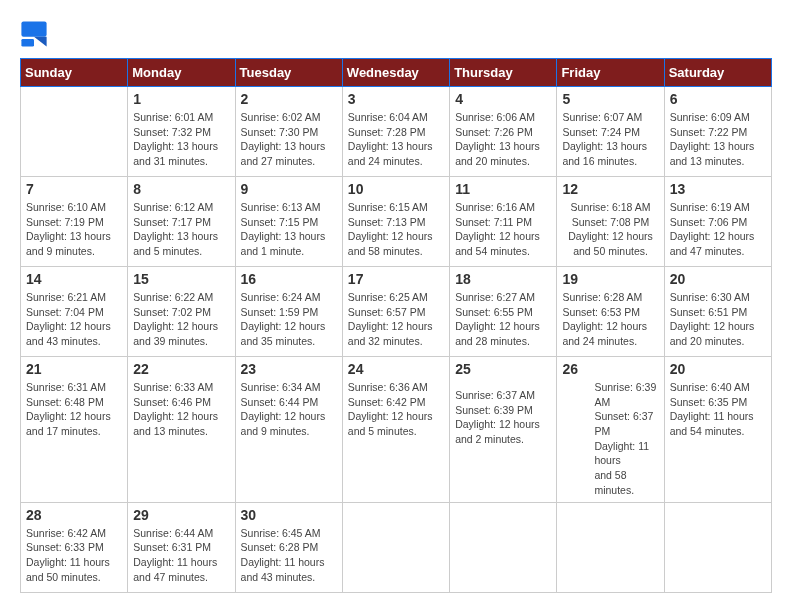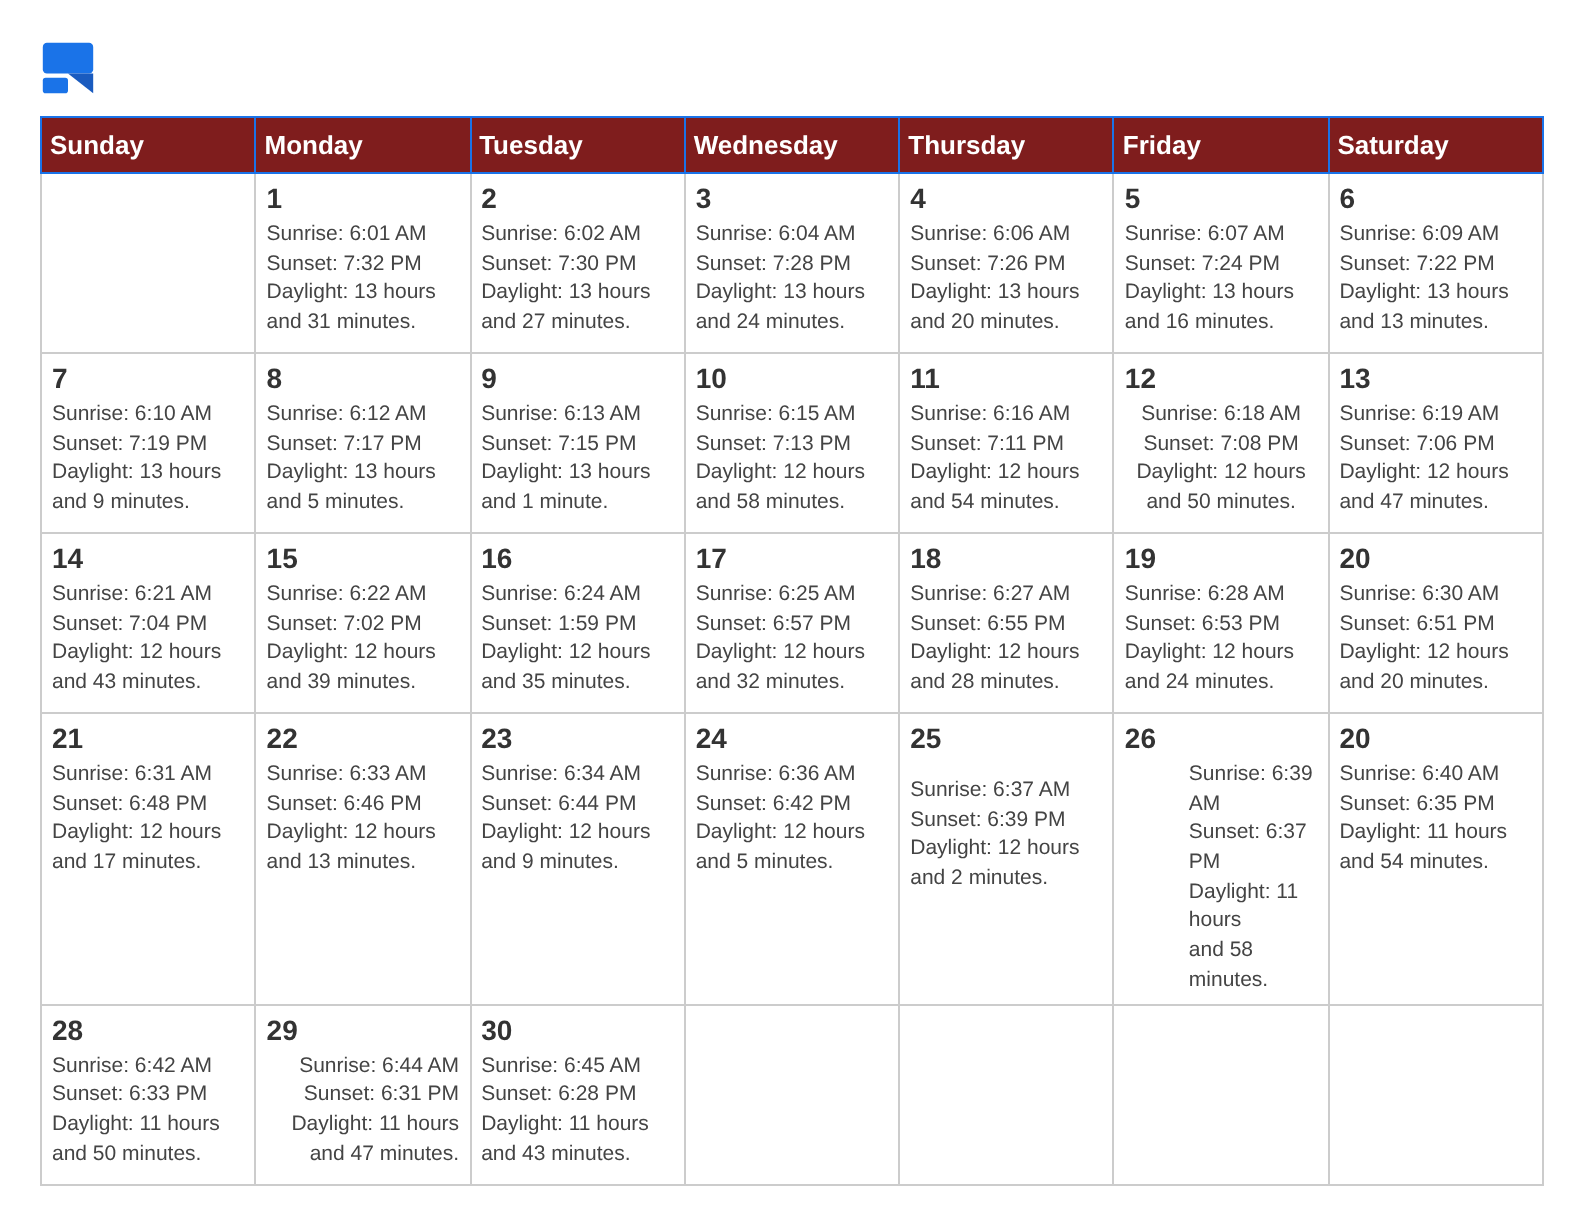--- a/index.html
+++ b/index.html
@@ -320,21 +320,21 @@
       <tr>
         <td>
           <span class="day-number">28</span>
           <div class="cell-text" style="white-space: pre-line;">Sunrise: 6:42 AM
 Sunset: 6:33 PM
 Daylight: 11 hours
 and 50 minutes.</div>
         </td>
         <td>
           <span class="day-number">29</span>
-          <div class="cell-text" style="white-space: pre-line; text-align: right;">Sunrise: 6:44 AM
+          <div class="cell-text" style="white-space: pre-line;">Sunrise: 6:44 AM
 Sunset: 6:31 PM
 Daylight: 11 hours
 and 47 minutes.</div>
         </td>
         <td>
           <span class="day-number">30</span>
           <div class="cell-text" style="white-space: pre-line;">Sunrise: 6:45 AM
 Sunset: 6:28 PM
 Daylight: 11 hours
 and 43 minutes.</div>

